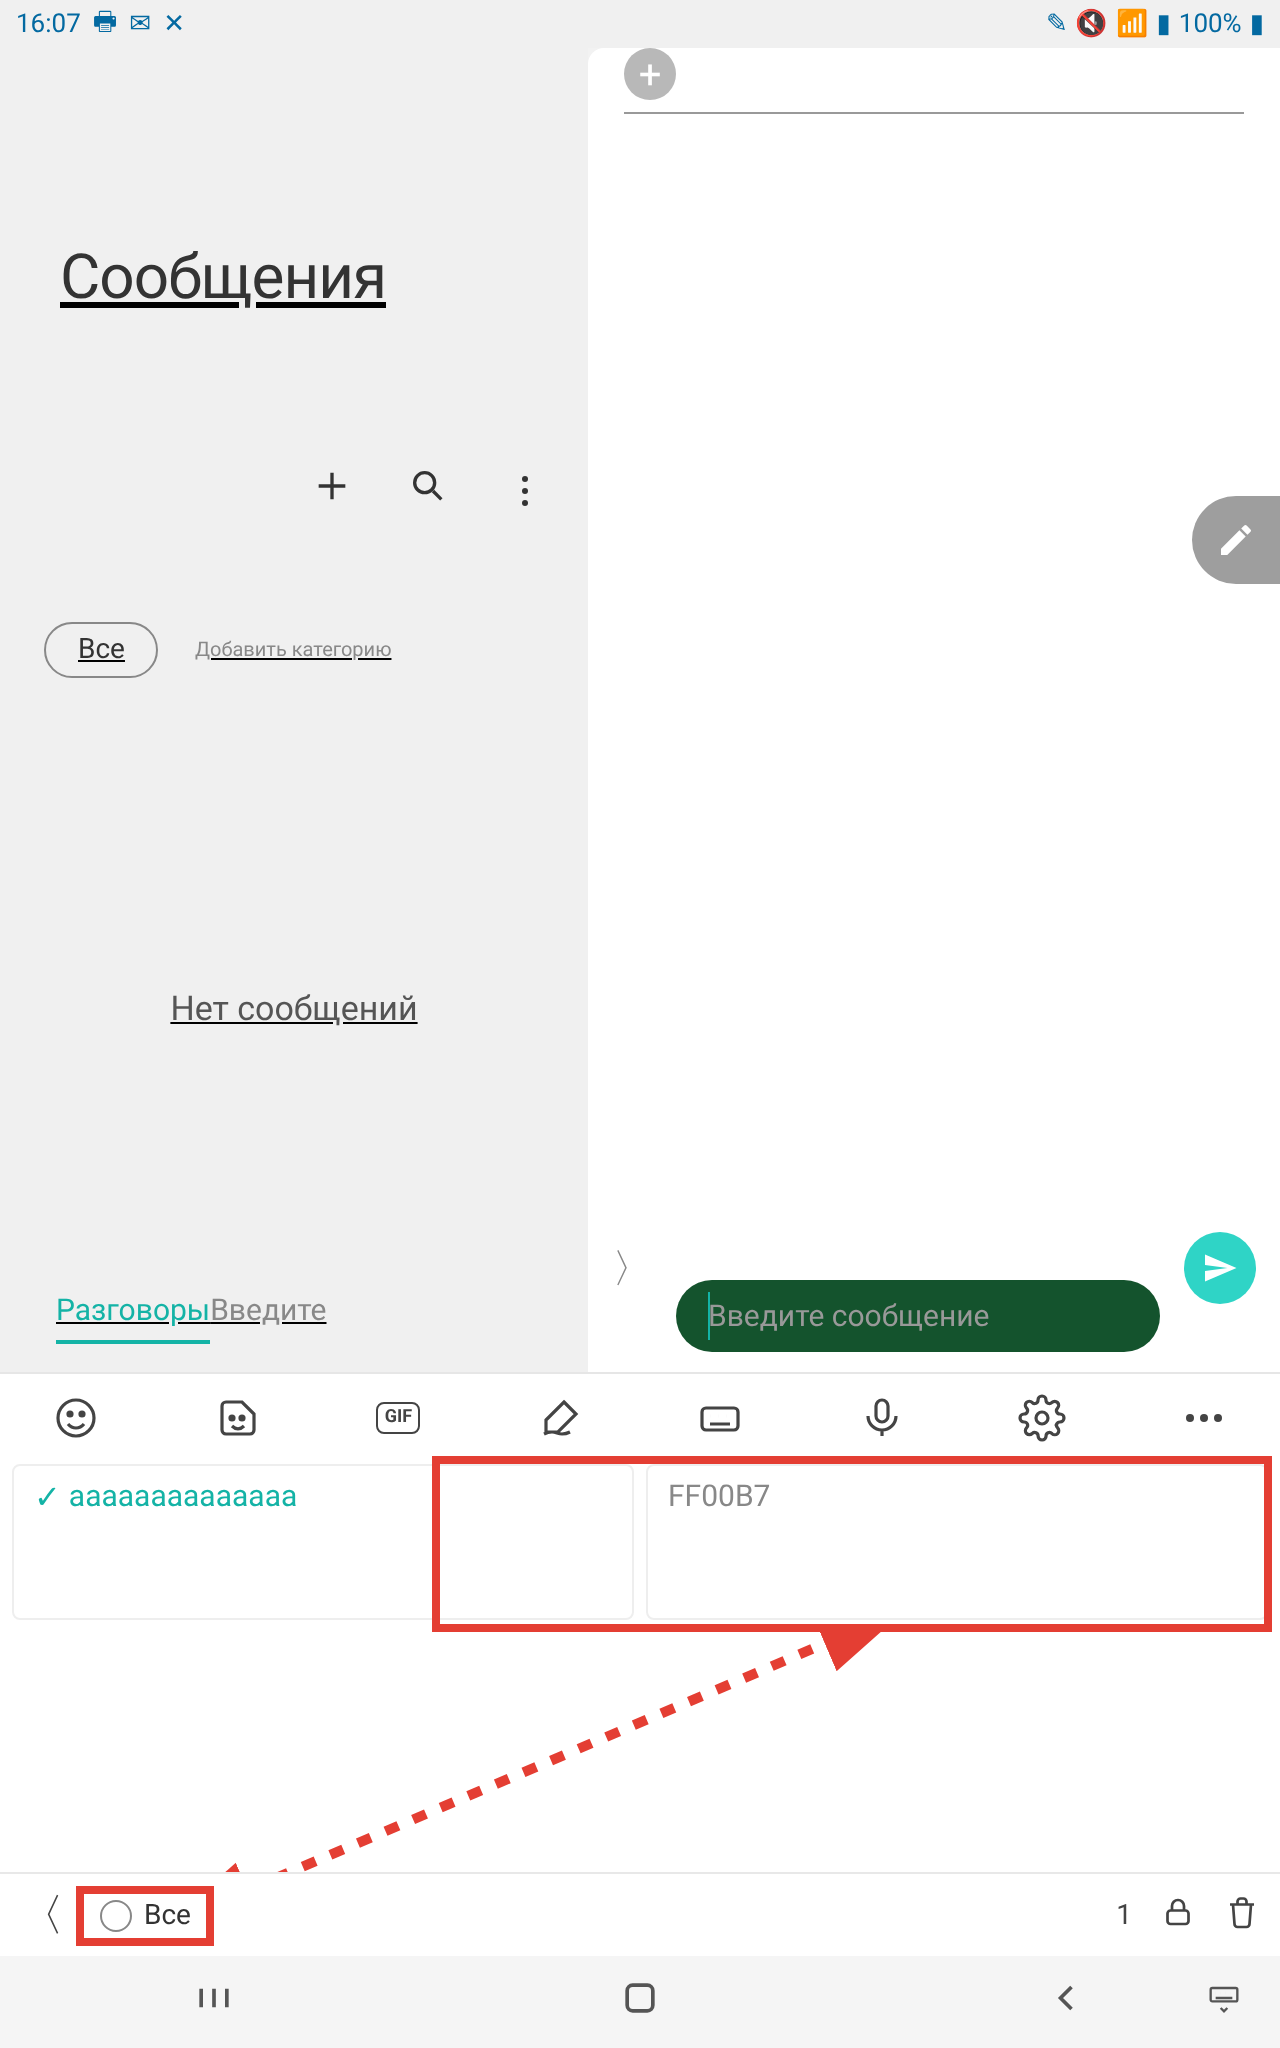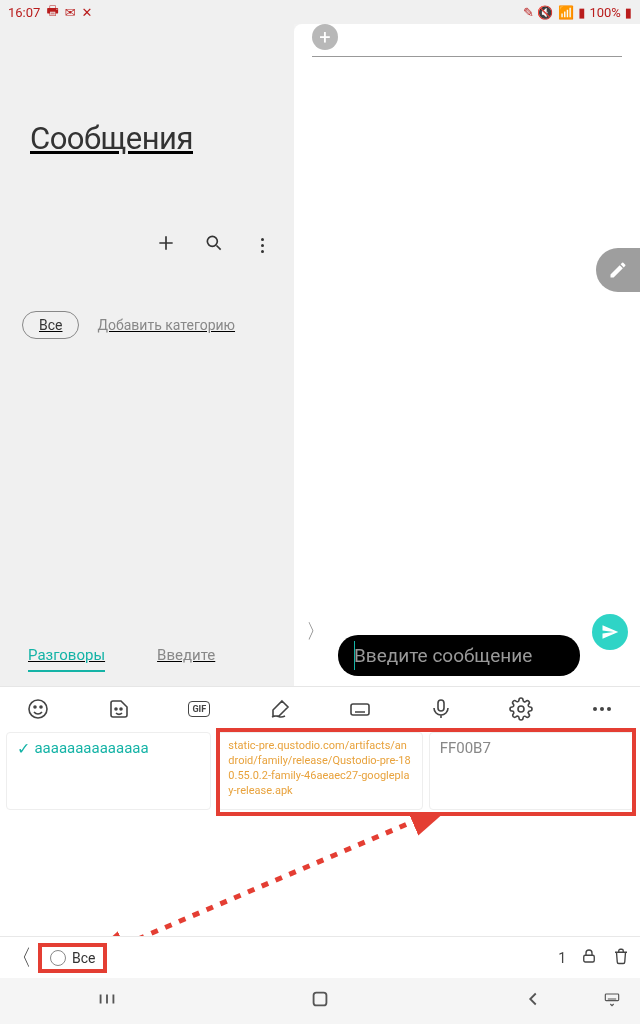--- a/index.html
+++ b/index.html
@@ -1,51 +1,51 @@
 <!DOCTYPE html>
 <html><head>
 <meta charset="utf-8">
 <style>
   * { margin: 0; padding: 0; box-sizing: border-box; font-family: -apple-system, Roboto, sans-serif; }
   html, body { width: 640px; height: 1024px; overflow: hidden; background: #f2f2f2; }
 
   
-  .statusbar { height: 24px; background: #f0f0f0; display: flex; align-items: center; padding: 0 8px; font-size: 13px; color: #b91c1c; }
+  .statusbar { height: 24px; background: #f0f0f0; display: flex; align-items: center; padding: 0 8px; font-size: 13px; color: #0369a1; }
   .statusbar .left { display: flex; gap: 6px; align-items: center; }
   .statusbar .right { margin-left: auto; display: flex; gap: 4px; align-items: center; }
 
   
   .panes { display: flex; height: 662px; }
   .pane-left { width: 294px; background: #f0f0f0; position: relative; display: flex; flex-direction: column; text-decoration: underline; }
   .pane-right { flex: 1; background: #fff; display: flex; flex-direction: column; position: relative; border-top-left-radius: 8px; }
 
   
   .app-title { font-size: 31px; font-weight: 400; color: #333; margin: 96px 0 0 30px; letter-spacing: -0.5px; }
   .left-toolbar { display: flex; justify-content: flex-end; gap: 28px; align-items: center; padding: 0 22px; margin-top: 76px; }
   .left-toolbar svg, .left-toolbar .dots { width: 20px; height: 20px; color: #333; }
   .dots { display:flex; flex-direction:column; gap:3px; justify-content:center; align-items:center;}
   .dots span{width:3px;height:3px;border-radius:50%;background:#333;}
   .chips { display: flex; align-items: center; gap: 18px; margin: 54px 0 0 22px; }
   .chip-all { border: 1px solid #888; border-radius: 16px; padding: 5px 16px; font-size: 14px; color: #333; background: transparent; }
-  .chip-add { font-size: 14px; color: #888; }
+  .chip-add { font-size: 10px; color: #888; }
   .empty-msg { text-align: center; color: #555; font-size: 17px; margin-top: 156px; }
-  .left-tabs { margin-top: auto; display: flex; padding: 0 28px 14px; gap: 52px; }
+  .left-tabs { margin-top: auto; display: flex; padding: 0 28px 14px; }
   .tab { font-size: 15px; color: #888; padding-bottom: 6px; }
   .tab.active { color: #14b3a6; border-bottom: 2px solid #14b3a6; }
 
   
   .new-conv-title { font-size: 20px; color: #222; padding: 16px 18px 10px; }
   .recipient-row { display: flex; align-items: center; margin: 0 18px; border-bottom: 1.5px solid #999; padding-bottom: 6px; }
   .recipient-row input { border: none; flex: 1; font-size: 16px; color: #999; background: transparent; outline: none; }
   .add-btn { width: 26px; height: 26px; border-radius: 50%; background: #b8b8b8; display: flex; align-items: center; justify-content: center; color: #fff; font-size: 20px; }
   .fab-edit { position: absolute; right: 0; top: 224px; width: 44px; height: 44px; border-radius: 50% 0 0 50%; background: #9e9e9e; display: flex; align-items: center; justify-content: center; }
   .fab-edit svg { width: 20px; height: 20px; color: #fff; }
   .compose-row { margin-top: auto; display: flex; align-items: center; padding: 10px 12px; gap: 12px; }
   .compose-row .chev { color: #888; font-size: 20px; }
-  .compose-input { flex: 1; background: #000000; border-radius: 20px; padding: 9px 16px; font-size: 19px; color: #999; position: relative; margin-top: 48px; }
+  .compose-input { flex: 1; background: #14532d; border-radius: 20px; padding: 9px 16px; font-size: 15px; color: #999; position: relative; margin-top: 48px; }
   .compose-input::before { content:""; position:absolute; left:16px; top:6px; bottom:6px; width:1px; background:#14b3a6; }
   .send-btn { width: 36px; height: 36px; border-radius: 50%; background: #2fd4c6; display:flex; align-items:center; justify-content:center; }
   .send-btn svg{width:18px;height:18px;color:#fff;}
 
   
   .kbd-toolbar { height: 44px; background: #fff; border-top:1px solid #e6e6e6; display: flex; align-items: center; justify-content: space-around; padding: 0 8px; gap: 20px; }
   .kbd-toolbar .kbd-icon { width: 24px; height: 24px; color:#444; display:flex; align-items:center; justify-content:center; }
   .gif-box{border:1.5px solid #444;border-radius:4px;font-size:9px;font-weight:700;padding:2px 3px;}
   .kbd-dots{display:flex;gap:3px;} .kbd-dots span{width:4px;height:4px;border-radius:50%;background:#444;}
 
@@ -113,20 +113,21 @@
       <span class="dots">
           <span></span>
           <span></span>
           <span></span>
         </span>
     </div>
     <div class="chips">
       <button class="chip-all">Все</button>
       <span class="chip-add">Добавить категорию</span>
     </div>
+    <div class="empty-msg">Нет сообщений</div>
     <div class="left-tabs">
       <div class="tab active">Разговоры</div>
       <div class="tab">Введите</div>
     </div>
   </div>
 
   <div class="pane-right">
     <div class="recipient-row">
       <div class="add-btn">+</div>
     </div>
@@ -196,23 +197,20 @@
         <span></span>
         <span></span>
       </div>
     </div>
 </div>
 
 <div class="clip-row">
   <div class="clip-card first">
     <span class="clip-check">✓</span>
     <span class="clip-text-a">aaaaaaaaaaaaaa</span>
-  </div>
-  <div class="clip-card">
-    <div class="clip-text-url">static-pre.qustodio.com/artifacts/android/family/release/Qustodio-pre-180.55.0.2-family-46aeaec27-googleplay-release.apk</div>
   </div>
   <div class="clip-card">
     <div class="clip-text-hex">FF00B7</div>
   </div>
   <div class="red-box-clip"></div>
 </div>
 
 <div class="midspace">
   <svg class="arrow-svg" width="640" height="220">
     <defs>

